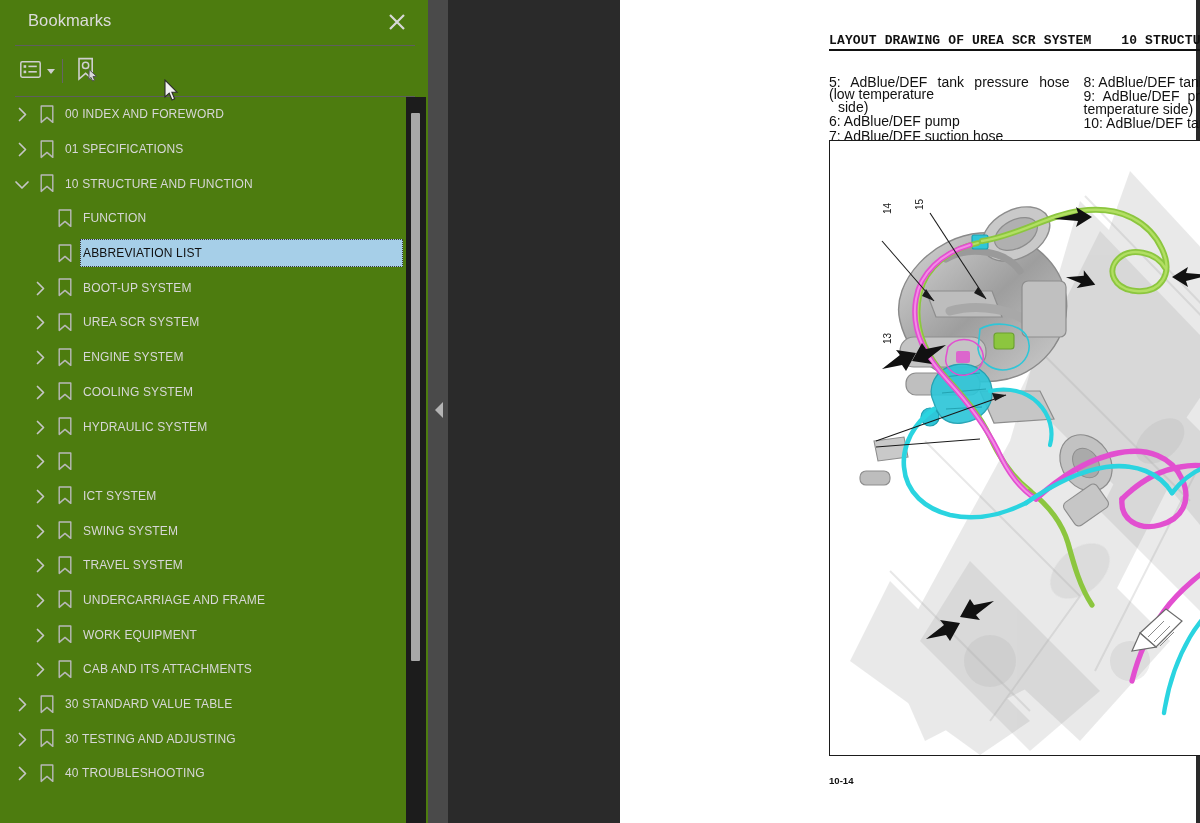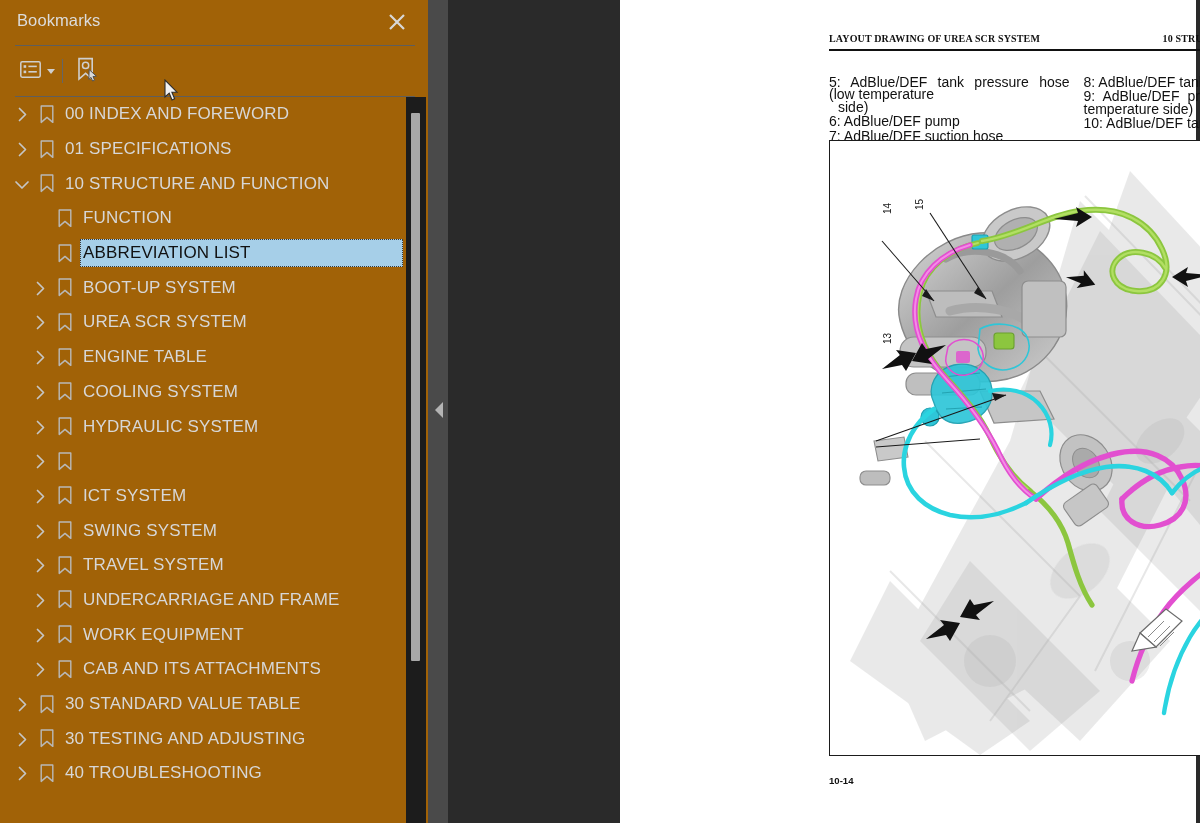--- a/index.html
+++ b/index.html
@@ -7,22 +7,23 @@
     width:1200px;height:823px;overflow:hidden;
     background:#2a2a2a;
     font-family:"Liberation Sans",sans-serif;
     -webkit-font-smoothing:antialiased;
   }
   .app{position:relative;width:1200px;height:823px;}
 
   
   .bm-panel{
     position:absolute;left:0;top:0;width:428px;height:823px;
-    background:#a16207;
+    background:#4d7c0f;
     box-sizing:border-box;
+    padding-left:11px;
   }
   .bm-header{
     position:relative;height:46px;
   }
   .bm-title{
     position:absolute;left:17px;top:11px;
     font-size:16.5px;color:#dcdcdc;letter-spacing:.1px;
   }
   .bm-close{
     position:absolute;right:18px;top:9px;
@@ -63,21 +64,21 @@
     cursor:pointer;white-space:nowrap;
   }
   .twisty{
     width:20px;height:20px;flex:0 0 20px;display:flex;align-items:center;justify-content:center;
   }
   .twisty svg{display:block;}
   .bm-ico{
     width:22px;height:22px;flex:0 0 22px;display:flex;align-items:center;justify-content:center;
   }
   .row-label{
-    font-size:17px;color:#d7d7d7;letter-spacing:.15px;padding-left:7px;
+    font-size:12px;color:#d7d7d7;letter-spacing:.15px;padding-left:7px;
   }
   .tree-row.lvl0 .twisty{margin-left:12px;}
   .tree-row.lvl0 .bm-ico{margin-left:4px;}
   .tree-row.lvl1 .twisty{margin-left:30px;}
   .tree-row.lvl1 .bm-ico{margin-left:4px;}
   .tree-row.selected .sel-box{
     position:absolute;left:80px;right:0;top:3px;bottom:3px;
     background:#a6cfe8;outline:1px dotted #3a3a3a;outline-offset:-1px;
   }
   .tree-row.selected .row-label{color:#111;position:relative;z-index:2;}
@@ -109,22 +110,22 @@
   }
   .page{
     position:absolute;left:172px;top:0;width:576px;height:823px;
     background:#ffffff;
   }
   .pg-head{
     position:absolute;left:209px;top:33px;width:491px;
     display:flex;justify-content:space-between;align-items:flex-end;
   }
   .pg-head .ht{
-    font-size:10px;font-weight:bold;color:#111;letter-spacing:.15px;
-    font-family:Liberation Serif, serif;
+    font-size:13px;font-weight:bold;color:#111;letter-spacing:.15px;
+    font-family:Liberation Mono, monospace;
   }
   .pg-rule{
     position:absolute;left:209px;top:49px;width:491px;height:2.4px;background:#111;
   }
 
   .legend{
     position:absolute;left:209px;top:76px;width:495px;
     display:flex;gap:14px;
   }
   .legend-col{width:243px;}
@@ -287,21 +288,21 @@
           <div class="twisty">
             <svg width="18" height="18" viewBox="0 0 18 18">
               <path d="M6.5,3.5 L12.5,9.5 L6.5,15.5" fill="none" stroke="#c6c6c6" stroke-width="1.7" stroke-linecap="round" stroke-linejoin="round"></path>
             </svg>
           </div>
           <div class="bm-ico">
             <svg width="14" height="19" viewBox="0 0 14 19">
               <path d="M1.2,1 h11.6 v16.4 l-5.8,-5 l-5.8,5 z" fill="none" stroke="#b9b9b9" stroke-width="1.4" stroke-linejoin="round"></path>
             </svg>
           </div>
-          <div class="row-label">ENGINE TABLE</div>
+          <div class="row-label">ENGINE SYSTEM</div>
         </div>
         <div class="tree-row lvl1">
           <div class="twisty">
             <svg width="18" height="18" viewBox="0 0 18 18">
               <path d="M6.5,3.5 L12.5,9.5 L6.5,15.5" fill="none" stroke="#c6c6c6" stroke-width="1.7" stroke-linecap="round" stroke-linejoin="round"></path>
             </svg>
           </div>
           <div class="bm-ico">
             <svg width="14" height="19" viewBox="0 0 14 19">
               <path d="M1.2,1 h11.6 v16.4 l-5.8,-5 l-5.8,5 z" fill="none" stroke="#b9b9b9" stroke-width="1.4" stroke-linejoin="round"></path>

